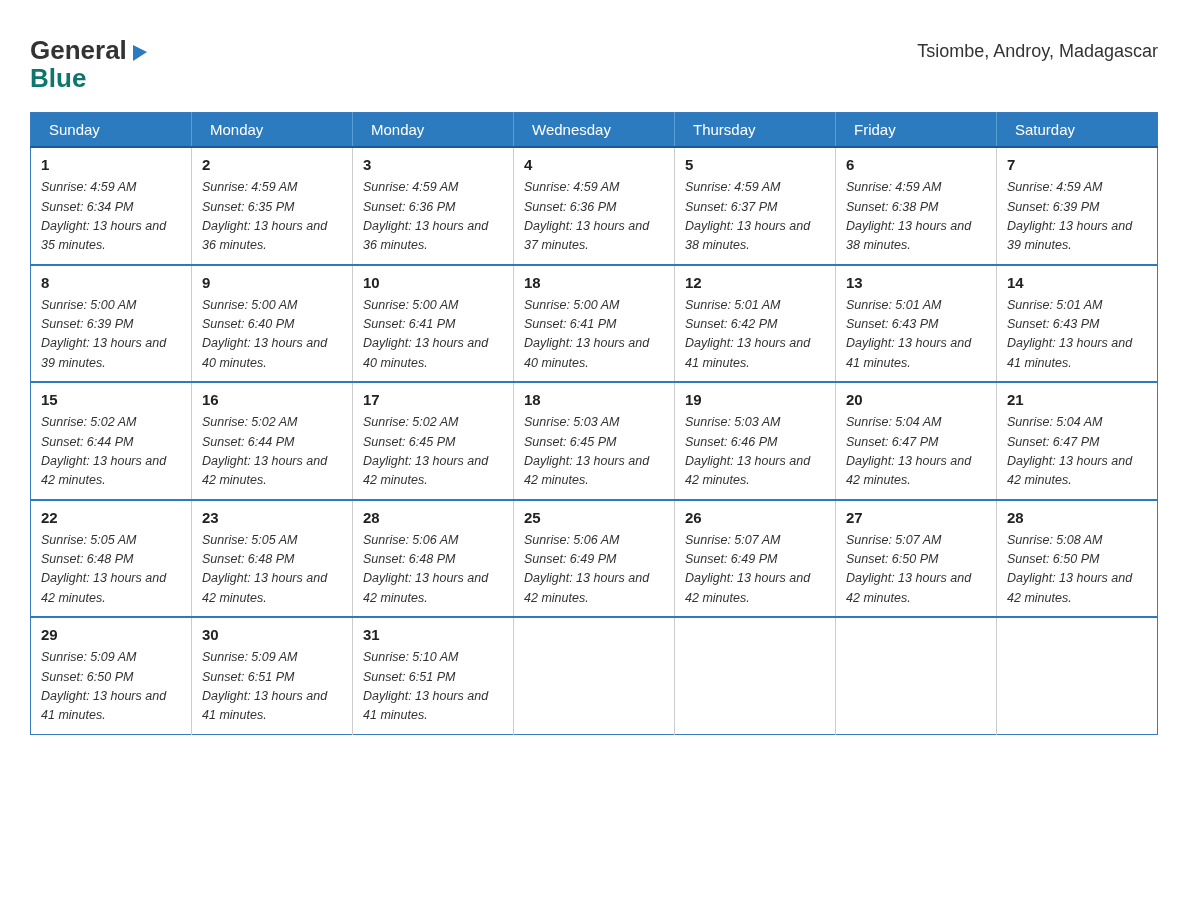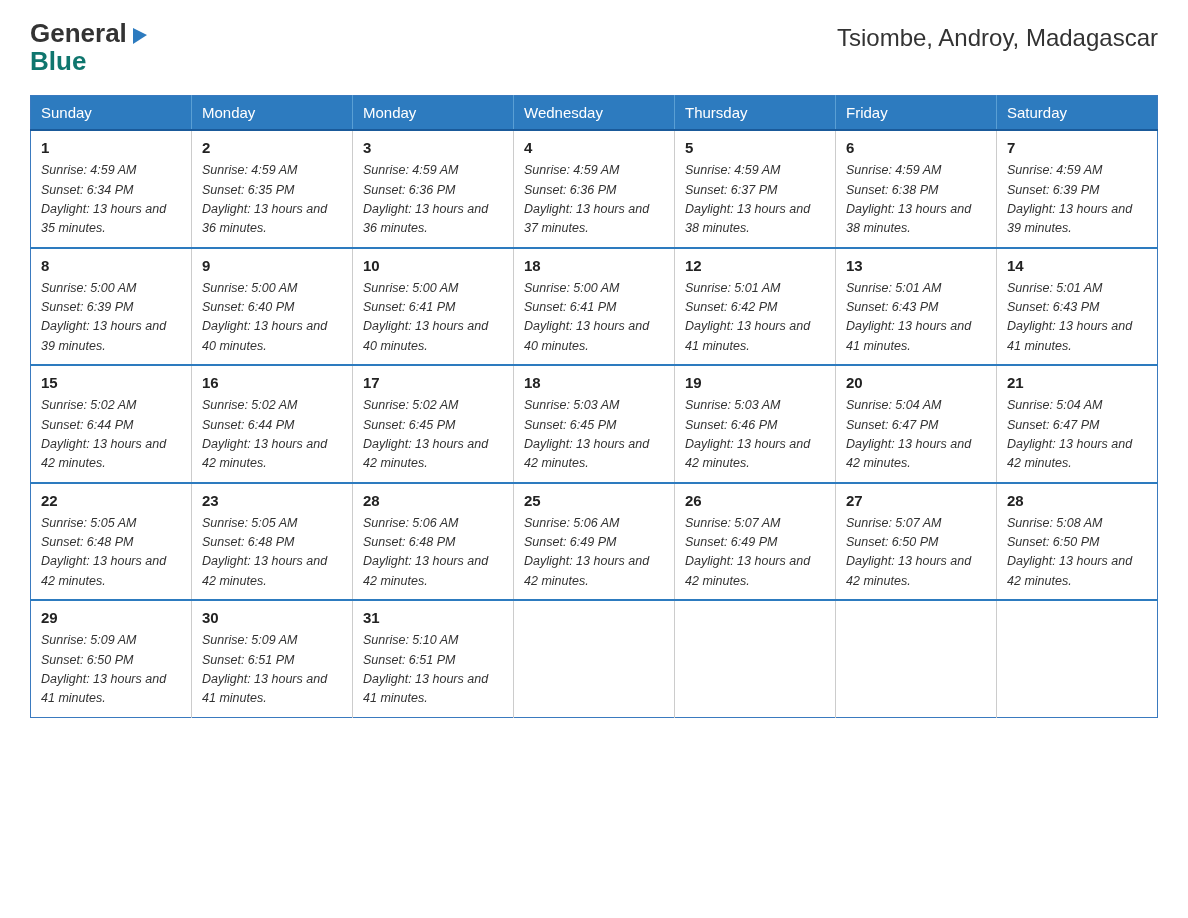--- a/index.html
+++ b/index.html
@@ -8,20 +8,21 @@
       background: #fff;
       width: 1188px;
       min-height: 918px;
       padding: 20px 30px;
     }
     .header-area {
       display: flex;
       justify-content: space-between;
       align-items: flex-start;
       margin-bottom: 18px;
+      margin-top: 17px;
     }
     .logo-text {
       display: flex;
       align-items: flex-end;
       font-size: 26px;
       font-weight: bold;
       color: #333;
       line-height: 1;
     }
     .logo-general { color: #333; }
@@ -37,36 +38,36 @@
     .title-area {
       text-align: right;
     }
     .month-title {
       font-size: 52px;
       font-weight: normal;
       color: #111;
       line-height: 1.1;
     }
     .location-title {
-      font-size: 24px;
+      font-size: 18px;
       color: #333;
       font-weight: normal;
       margin-top: 4px;
     }
     .calendar-table {
       width: 100%;
       border-collapse: collapse;
       border: 1px solid #3a7abf;
     }
     .calendar-table thead tr {
       background-color: #2d7bbf;
     }
     .calendar-table thead th {
       color: #fff;
-      padding: 8px 10px;
+      padding: 8px 18px;
       text-align: left;
       font-size: 15px;
       font-weight: normal;
       border-right: 1px solid #5a9fd4;
       border-bottom: 2px solid #1a5a9a;
     }
     .calendar-table thead th:last-child {
       border-right: none;
     }
     .calendar-table tbody tr {

